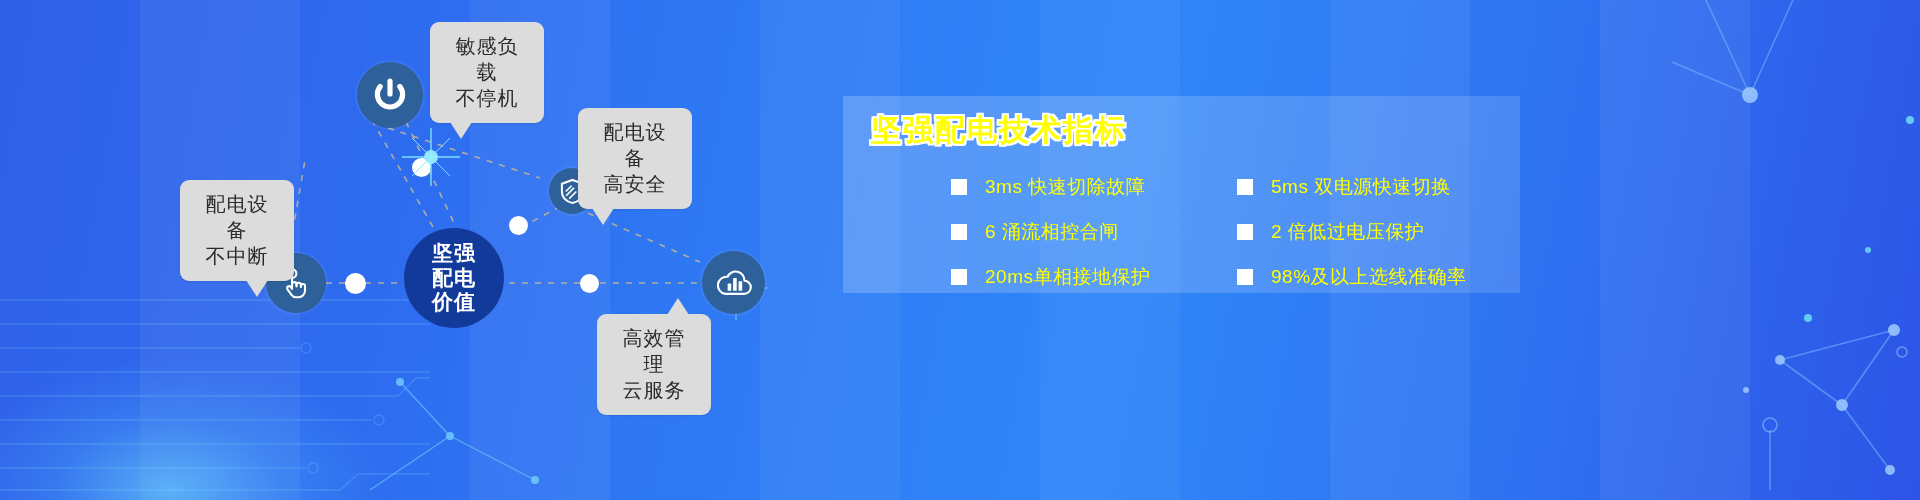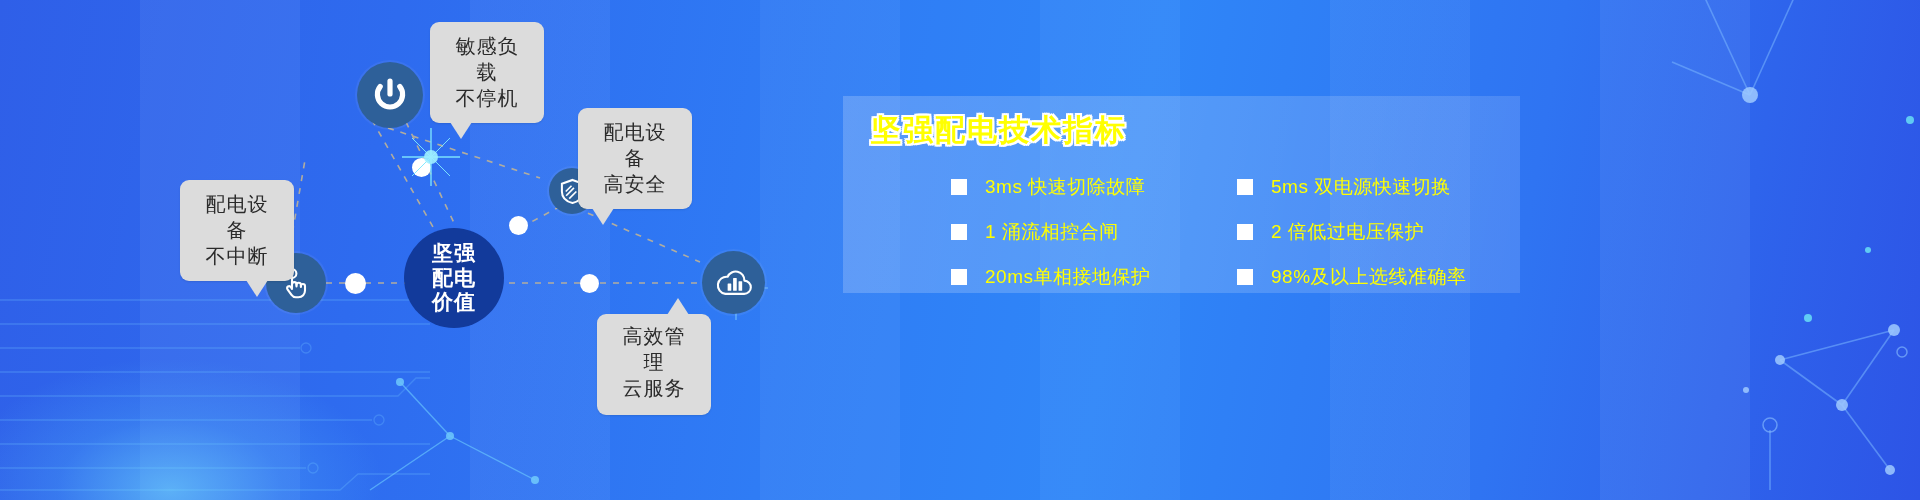--- a/index.html
+++ b/index.html
@@ -224,41 +224,41 @@
       <div>高安全</div>
       <span class="tail down" style="left:14px;"></span>
     </div>
 
     <div class="bubble" style="left:180px;top:180px;width:82px;">
       <div>配电设备</div>
       <div>不中断</div>
       <span class="tail down" style="right:26px;"></span>
     </div>
 
-    <div class="bubble" style="left:597px;top:314px;width:82px;font-family:Liberation Mono, monospace;">
+    <div class="bubble" style="left:597px;top:314px;width:82px;">
       <div>高效管理</div>
       <div>云服务</div>
       <span class="tail up" style="right:22px;"></span>
     </div>
   </div>
 
   <div class="panel">
     <div class="panel-title">坚强配电技术指标</div>
     <div class="spec-grid">
       <div class="spec">
         <span class="mark"></span>
         <span class="txt">3ms 快速切除故障</span>
       </div>
       <div class="spec">
         <span class="mark"></span>
         <span class="txt">5ms 双电源快速切换</span>
       </div>
       <div class="spec">
         <span class="mark"></span>
-        <span class="txt">1 涌流相控合闸</span>
+        <span class="txt">6 涌流相控合闸</span>
       </div>
       <div class="spec">
         <span class="mark"></span>
         <span class="txt">2 倍低过电压保护</span>
       </div>
       <div class="spec">
         <span class="mark"></span>
         <span class="txt">20ms单相接地保护</span>
       </div>
       <div class="spec">

